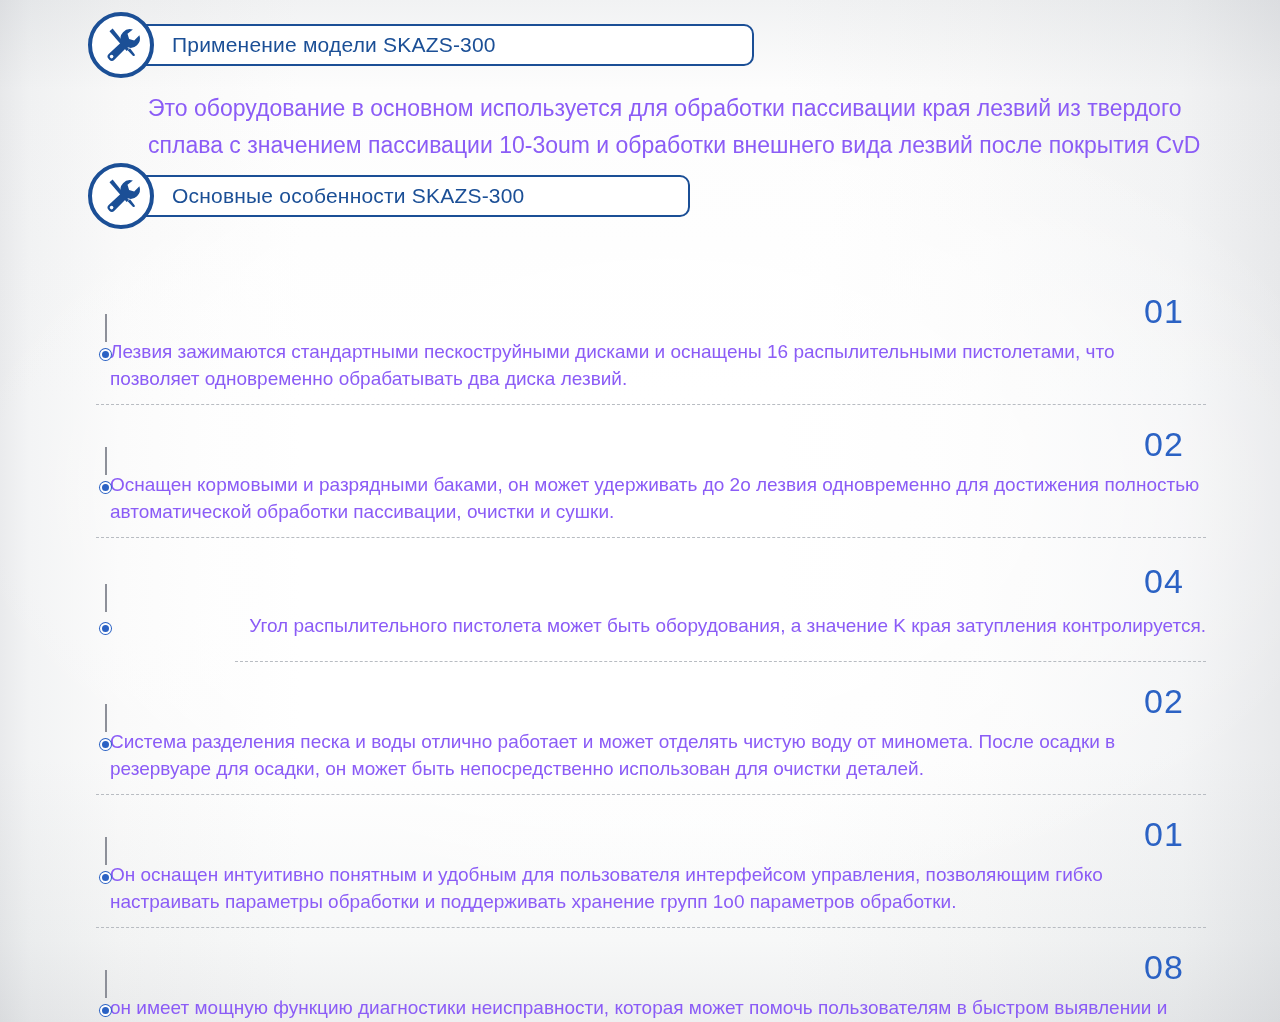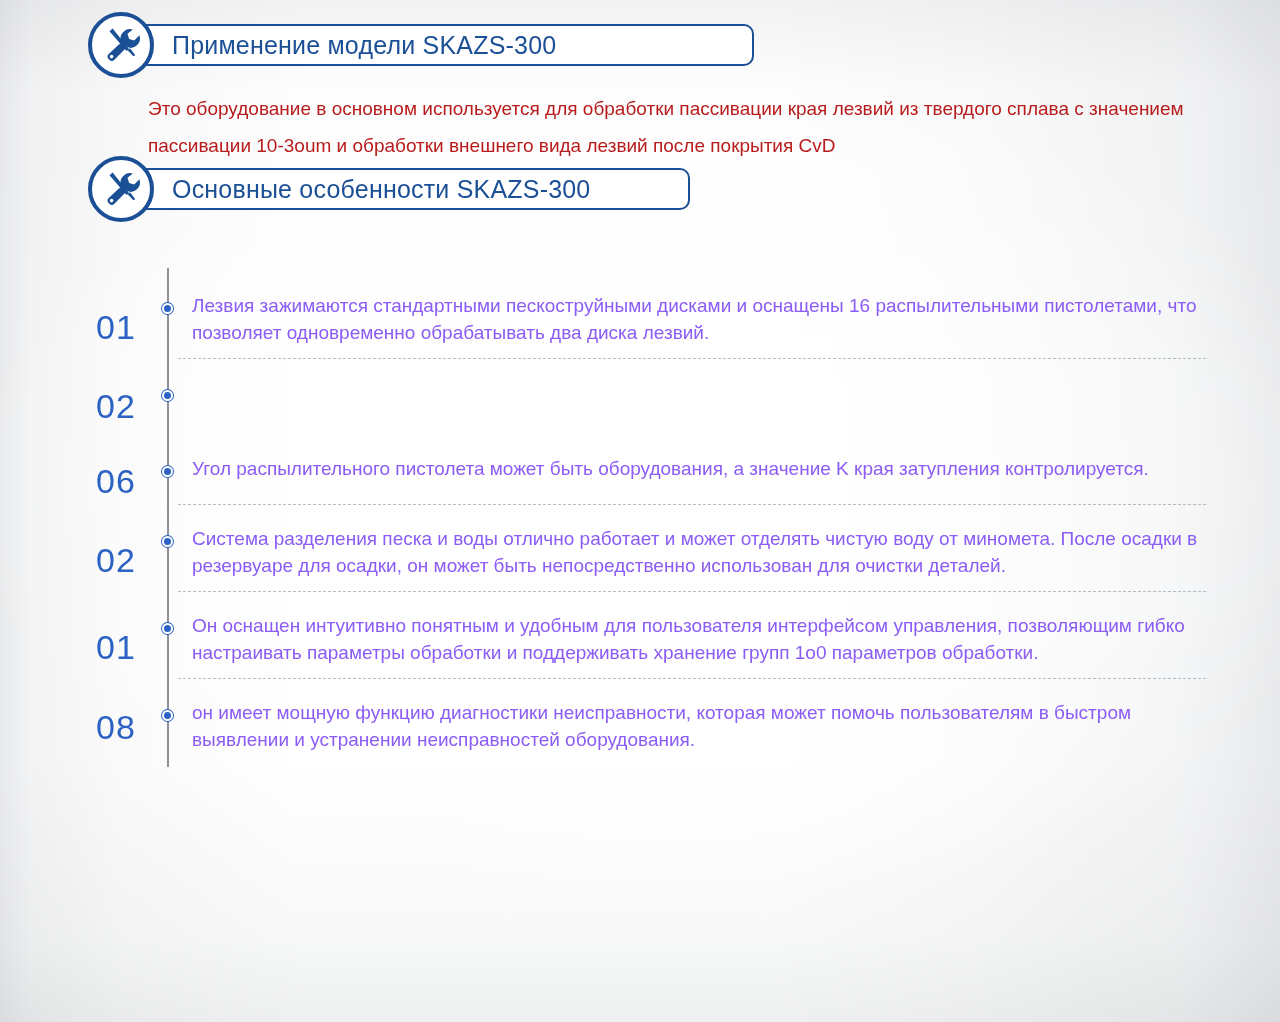--- a/index.html
+++ b/index.html
@@ -67,55 +67,56 @@
     height: 42px;
     border: 2px solid #1b4f96;
     border-radius: 10px;
     background: #ffffff;
     display: flex;
     align-items: center;
     padding: 0 16px 0 38px;
     box-sizing: border-box;
   }
   .heading-text {
-    font-size: 25px;
+    font-size: 21px;
     color: #1b4f96;
     white-space: nowrap;
     letter-spacing: 0.2px;
   }
 
   #heading-1 { left: 88px; top: 12px; }
   #heading-1 .heading-box { width: 622px; }
-  #heading-2 { left: 88px; top: 156px; }
+  #heading-2 { left: 88px; top: 163px; }
   #heading-2 .heading-box { width: 558px; }
 
   
   .intro {
     position: absolute;
     left: 148px;
     top: 90px;
     width: 1110px;
-    font-size: 19px;
+    font-size: 23px;
     line-height: 37px;
-    color: #b91c1c;
+    color: #8b5cf6;
   }
 
   
   .features {
     position: absolute;
     left: 96px;
     top: 282px;
     width: 1110px;
   }
   .feature {
     position: relative;
     display: flex;
-    align-items: center;
+    align-items: flex-end;
     min-height: 62px;
     padding-bottom: 10px;
+    flex-direction: column;
   }
   .feature-num {
     flex: 0 0 auto;
     width: 62px;
     font-size: 34px;
     color: #2b62c4;
     line-height: 1;
     padding-top: 12px;
     text-align: left;
     letter-spacing: 1px;
@@ -224,24 +225,27 @@
       <div class="feature-body">
         <div class="feature-text">Лезвия зажимаются стандартными пескоструйными дисками и оснащены 16 распылительными пистолетами, что позволяет одновременно обрабатывать два диска лезвий.</div>
       </div>
     </div>
 
     <div class="feature" id="feature-2">
       <div class="feature-num">02</div>
       <div class="feature-rail">
         <span class="feature-dot"></span>
       </div>
+      <div class="feature-body">
+        <div class="feature-text">Оснащен кормовыми и разрядными баками, он может удерживать до 2о лезвия одновременно для достижения полностью автоматической обработки пассивации, очистки и сушки.</div>
+      </div>
     </div>
 
     <div class="feature" id="feature-3">
-      <div class="feature-num">06</div>
+      <div class="feature-num">04</div>
       <div class="feature-rail">
         <span class="feature-dot"></span>
       </div>
       <div class="feature-body">
         <div class="feature-text">Угол распылительного пистолета может быть оборудования, а значение K края затупления контролируется.</div>
       </div>
     </div>
 
 
 

